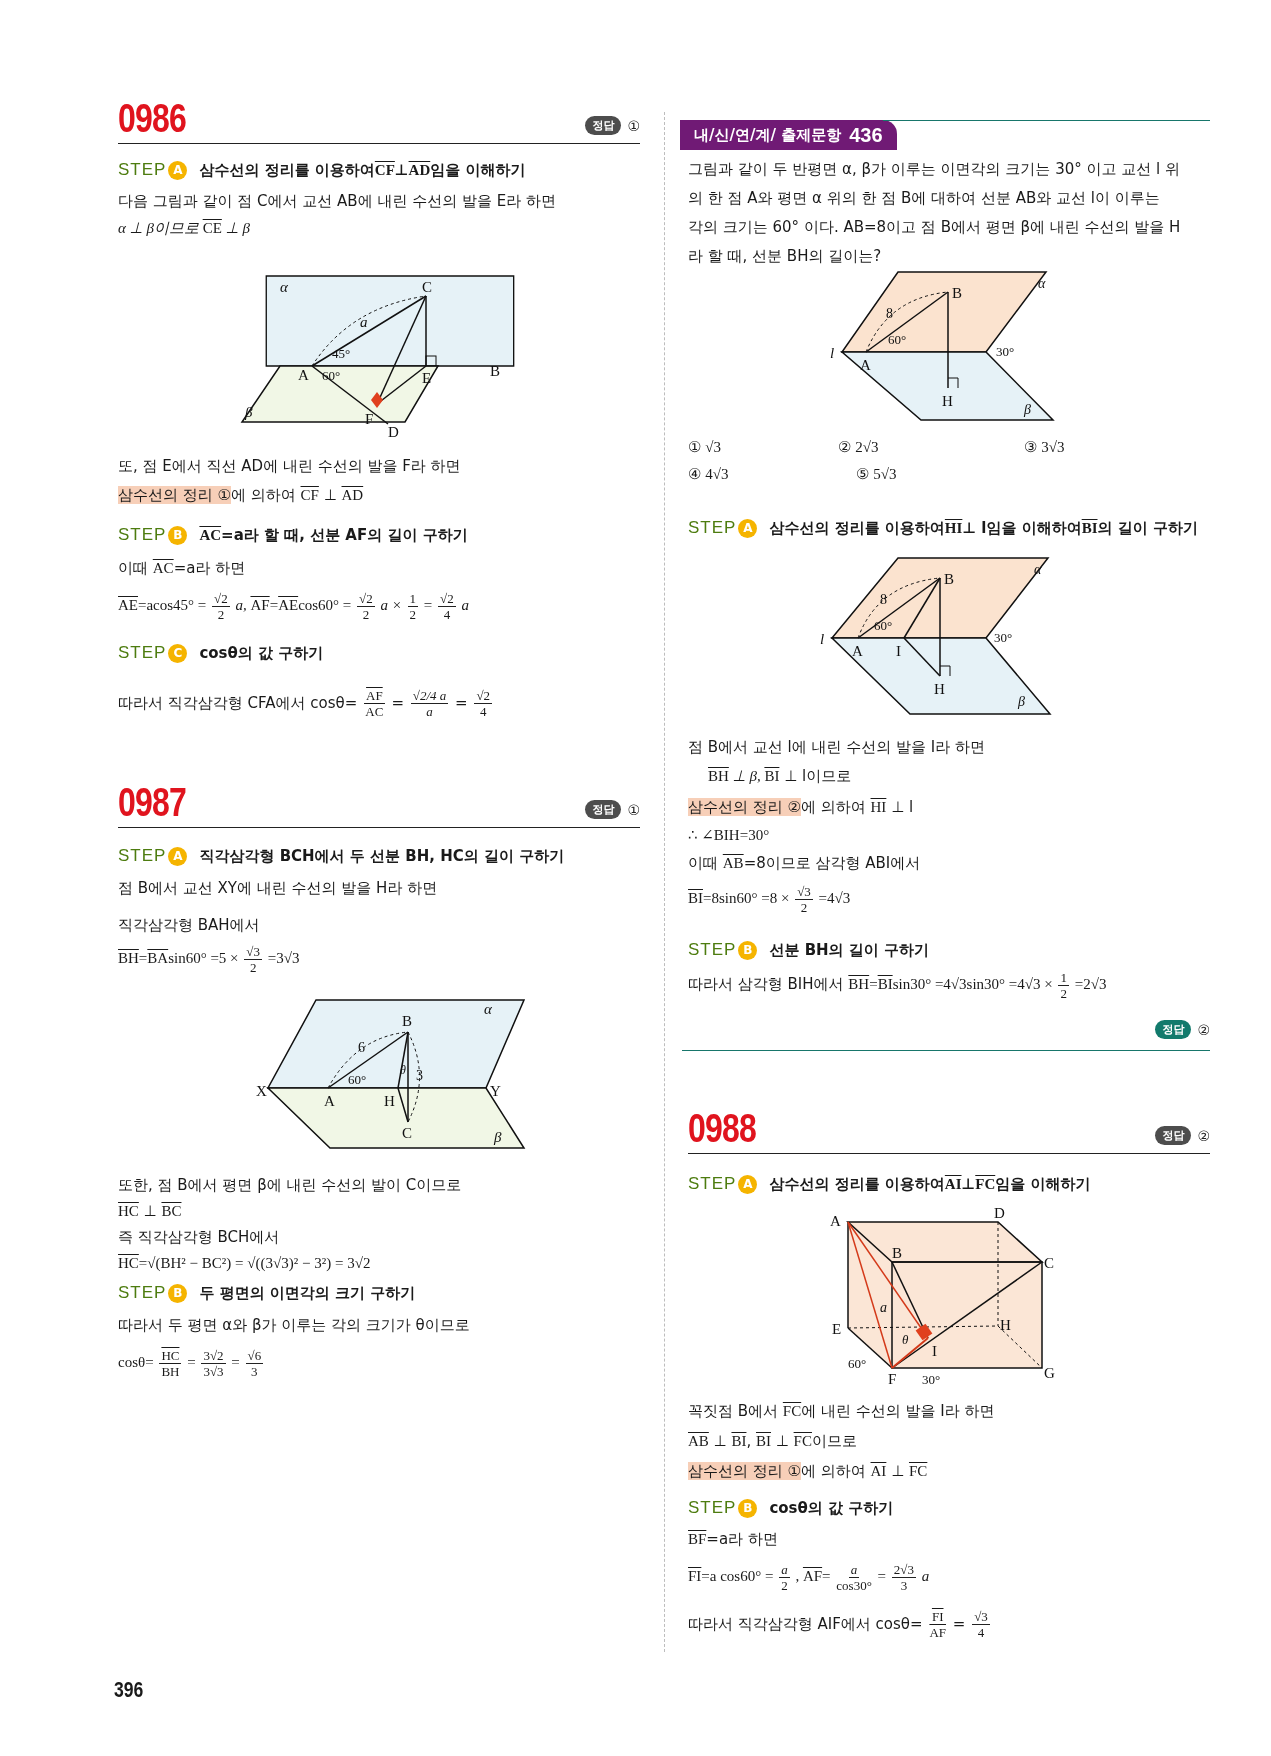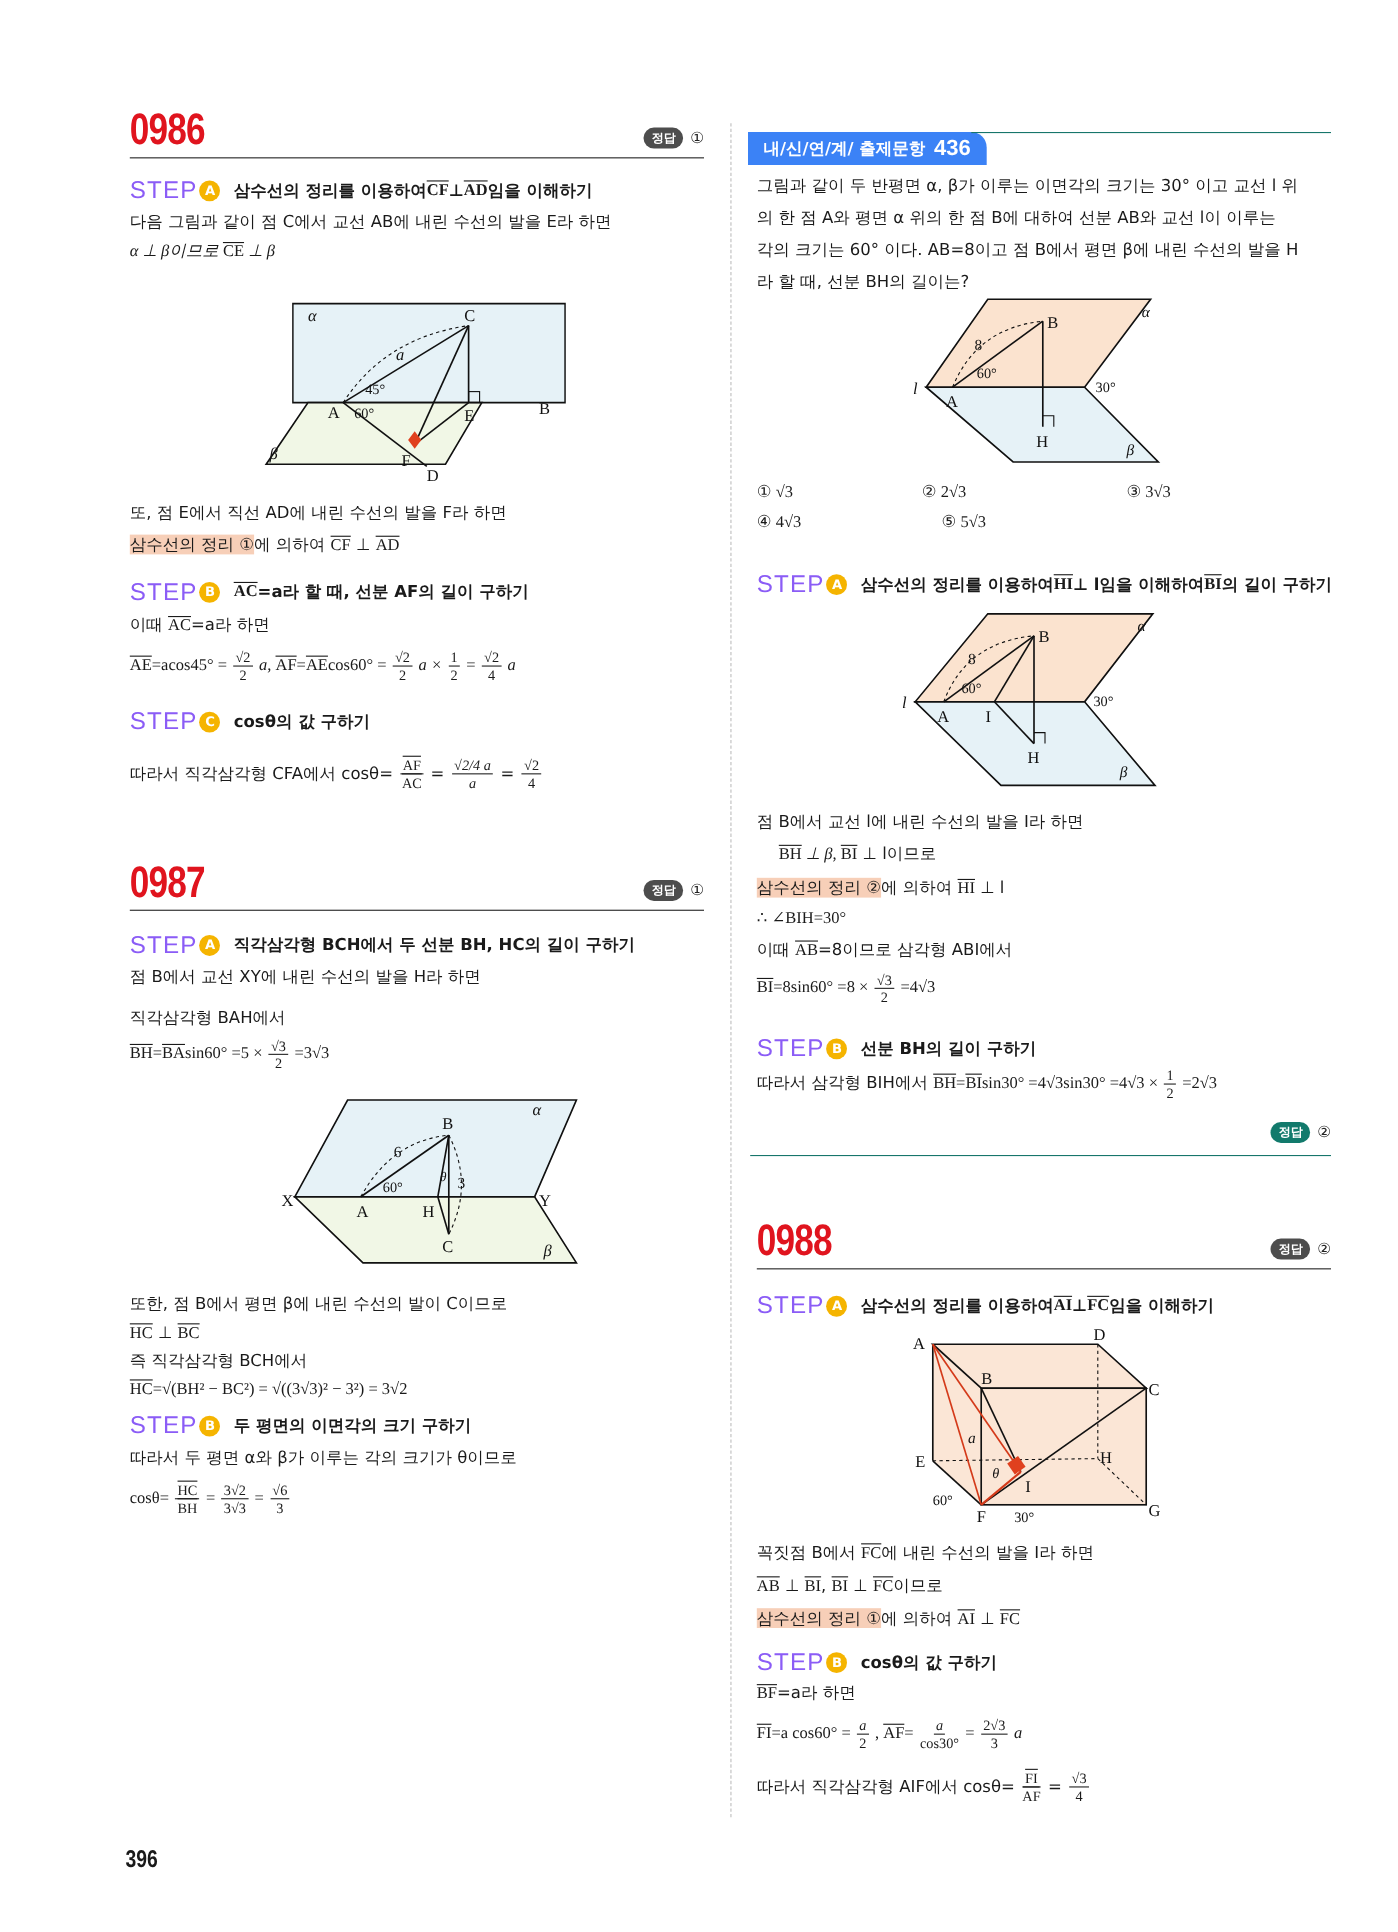--- a/index.html
+++ b/index.html
@@ -16,31 +16,31 @@
   .problem-header { position: absolute; left: 0; width: 522px; height: 44px; border-bottom: 1.5px solid #222; }
   .problem-num {
     position: absolute; left: 0; bottom: 2px; font-family: "Liberation Sans", sans-serif;
     font-weight: bold; font-size: 40px; color: #e0141e; letter-spacing: -1px; transform: scaleX(0.8); transform-origin: left bottom;
   }
   .answer-tag { position: absolute; right: 0; bottom: 8px; display: flex; align-items: center; gap: 6px; }
   .pill { background: #4d4d4d; color: #fff; font-size: 11px; font-weight: bold; padding: 2px 7px; border-radius: 10px; }
   .pill.teal { background: #127a6c; }
   .ans-val { font-size: 14px; color: #222; }
   .step { position: absolute; left: 0; display: flex; align-items: center; font-size: 15px; font-weight: bold; white-space: nowrap; }
-  .step-label { color: #8b5cf6; font-family: "Liberation Sans", sans-serif; font-weight: normal; font-size: 22px; letter-spacing: 1px; }
+  .step-label { color: #4d7c0f; font-family: "Liberation Sans", sans-serif; font-weight: normal; font-size: 17px; letter-spacing: 1px; }
   .step-circle { display: inline-flex; width: 19px; height: 19px; border-radius: 50%; background: #f5b400; color: #fff; font-size: 12px; align-items: center; justify-content: center; margin: 0 12px 0 2px; font-weight: bold; }
   .line { position: absolute; left: 0; font-size: 15px; white-space: nowrap; line-height: 22px; }
   .ov { text-decoration: overline; font-family: "Liberation Serif", serif; }
   .it { font-style: italic; font-family: "Liberation Serif", serif; }
   .highlight { background: #f7cfb8; }
   .frac { display: inline-flex; flex-direction: column; align-items: center; vertical-align: middle; font-size: 13px; line-height: 15px; font-family: "Liberation Serif", serif; margin: 0 2px; }
   .frac .num { border-bottom: 1px solid #222; padding: 0 2px; }
   .figure { position: absolute; }
   .teal-banner {
-    position: absolute; left: -8px; top: 120px; height: 30px; background: #3b82f6; color: #fff;
+    position: absolute; left: -8px; top: 120px; height: 30px; background: #701a75; color: #fff;
     padding: 3px 14px; border-radius: 0 14px 0 0; font-size: 15px; font-weight: bold; display: flex; align-items: center; gap: 8px;
   }
   .teal-banner .big { font-size: 20px; font-family: "Liberation Sans", sans-serif; }
   .teal-rule { position: absolute; top: 120px; left: 195px; width: 327px; border-top: 1.5px solid #17766b; }
   .teal-rule-bottom { position: absolute; left: -6px; width: 528px; border-top: 1.5px solid #17766b; }
   .choices { position: absolute; left: 10px; font-size: 15px; font-family: "Liberation Serif", serif; }
   .choice { position: absolute; white-space: nowrap; }
   .page-number { position: absolute; left: 114px; top: 1677px; font-family: "Liberation Sans", sans-serif; font-weight: bold; font-size: 22px; transform: scaleX(0.8); transform-origin: left; }
 </style>
 </head>

